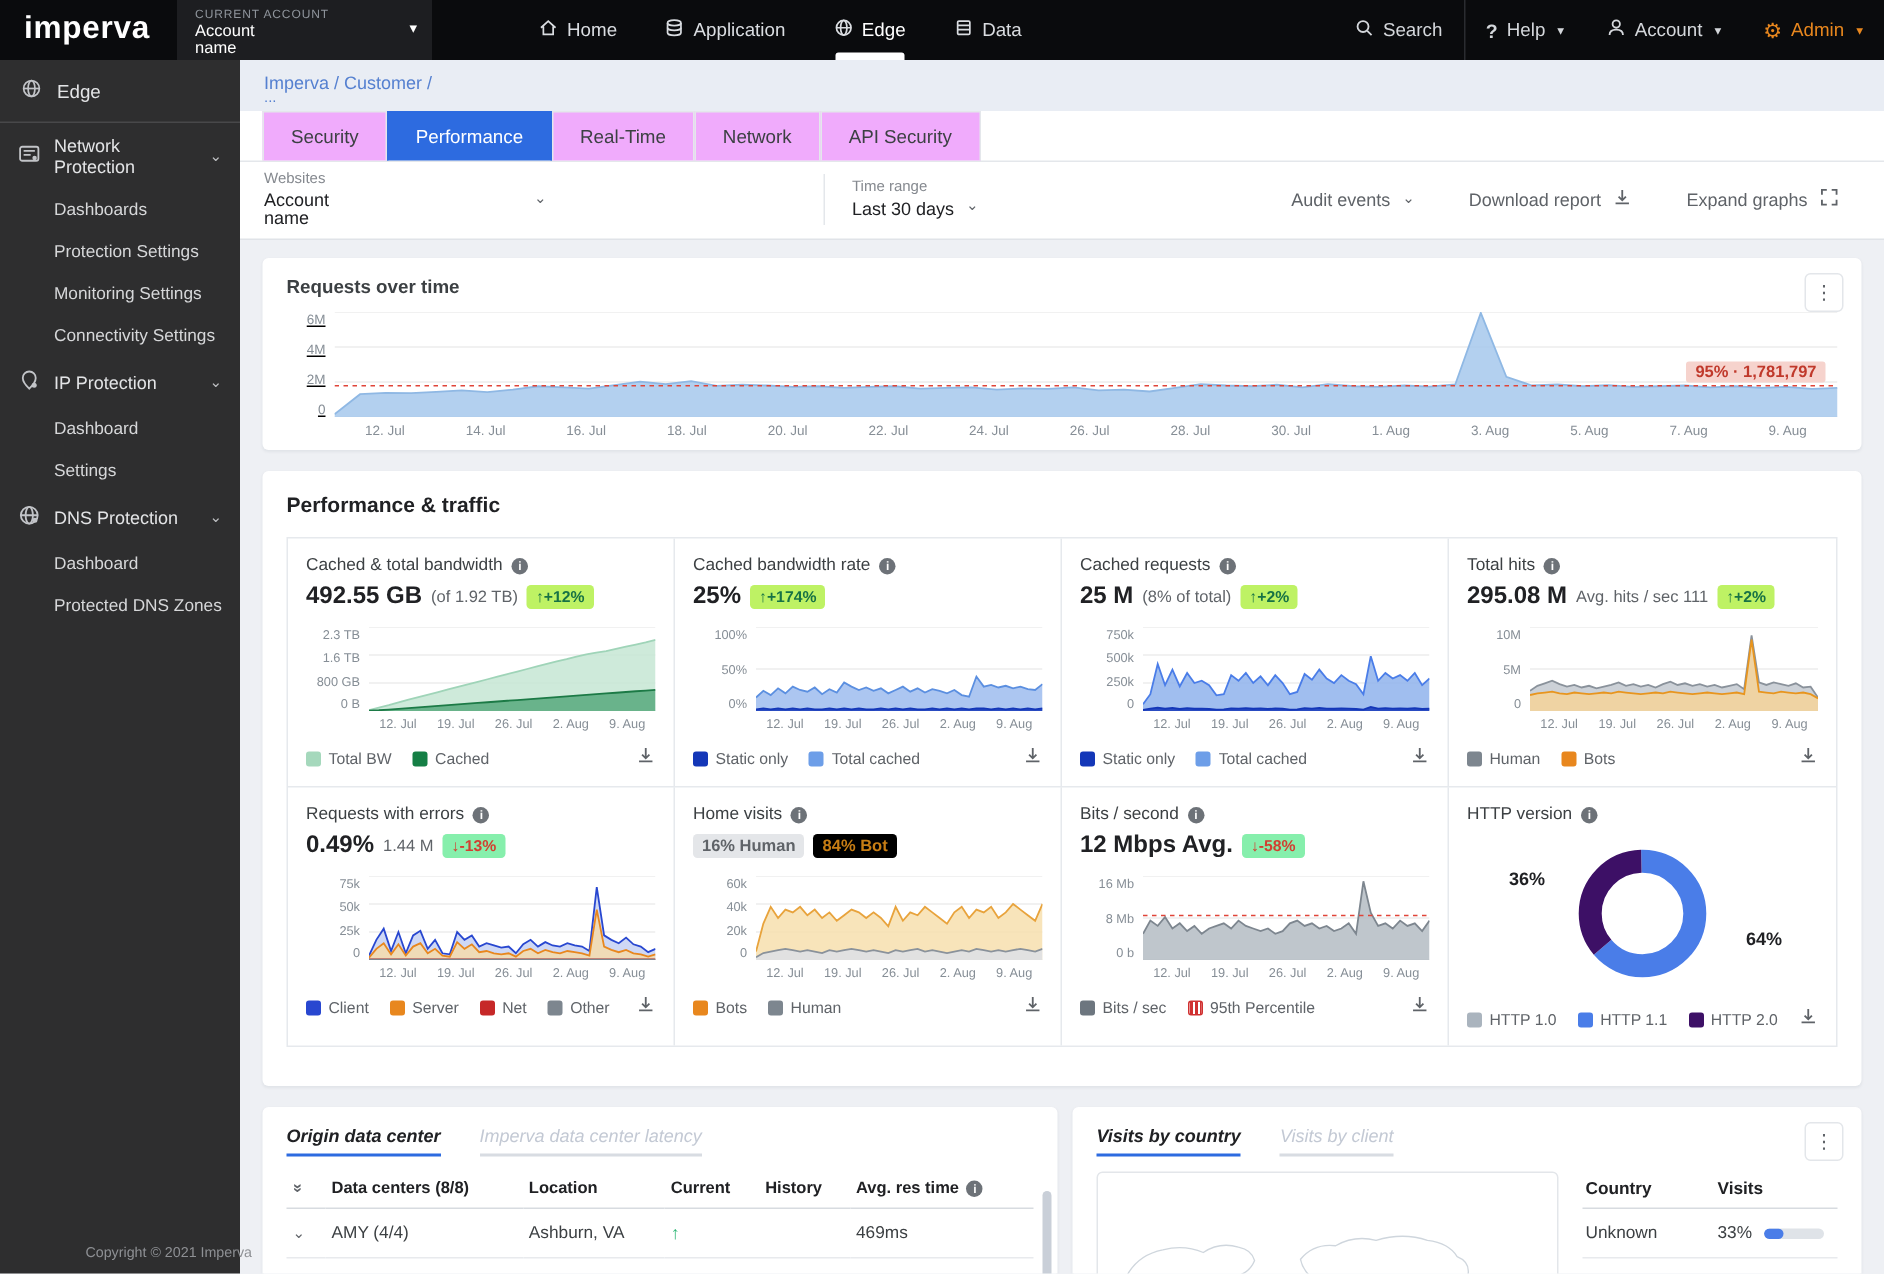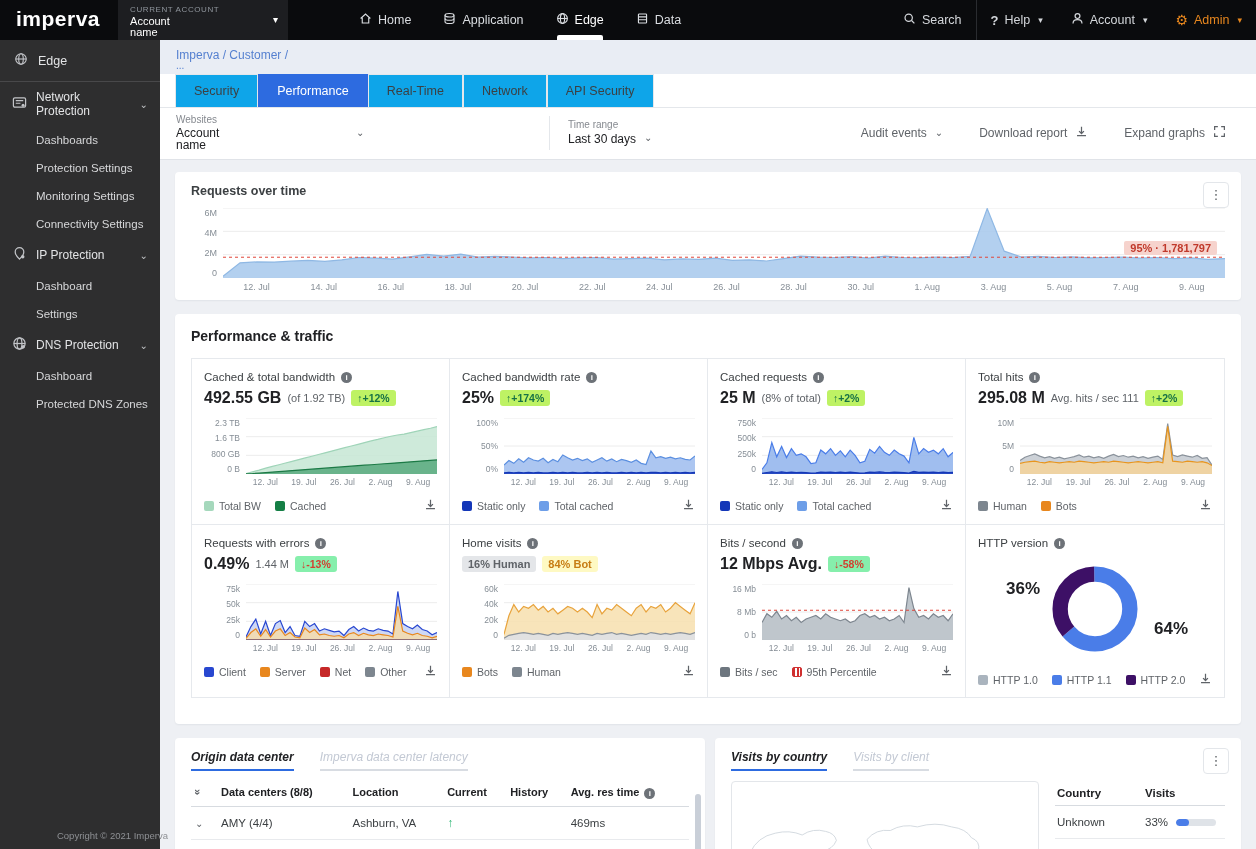--- a/index.html
+++ b/index.html
@@ -33,21 +33,21 @@
   .sb-item { padding:8px 12px 8px 36px; font-size:11.5px; color:#d6d7d9; cursor:pointer; }
   .sb-copy { position:absolute; bottom:8px; left:8px; width:100%; text-align:right; color:#8e9094; font-size:9.5px; }
   .sb-icon svg { stroke:#c2c4c8; }
 
   
   .main { position:absolute; top:40px; left:160px; width:1096px; height:809px; background:#eef0f4; overflow:hidden; }
   .crumbbar { background:#e9edf4; padding:8px 16px 4px; }
   .crumb { color:#5580d0; font-size:12px; }
   .crumb2 { color:#5580d0; font-size:10px; line-height:8px; }
   .tabsrow { background:#fff; display:flex; padding:0 0 0 15px; border-bottom:1px solid #e4e7eb; }
-  .tab { font-size:12.5px; color:#3c4043; padding:9px 18px; border:1px solid #e4e7eb; border-bottom:none; background:#0ea5e9; cursor:pointer; }
+  .tab { font-size:12.5px; color:#3c4043; padding:9px 18px; border:1px solid #e4e7eb; border-bottom:none; background:#f0abfc; cursor:pointer; }
   .tab.active { background:#2d6be0; color:#fff; border-color:#2d6be0; }
   .filterbar { background:#fff; display:flex; align-items:center; padding:6px 16px 8px; border-bottom:1px solid #e0e3e8; }
   .f-label { color:#85898f; font-size:10px; }
   .f-value { color:#202124; font-size:12px; margin-top:2px; display:flex; }
   .f-web { width:355px; }
   .f-web .f-value span.txt { width:70px; line-height:12px; }
   .f-web .caret { margin-left:110px; }
   .f-divider { width:1px; height:34px; background:#e4e7eb; margin:0 18px; }
   .f-time .f-value { gap:8px; }
   .caret { color:#5f6368; font-size:10px; }
@@ -56,21 +56,21 @@
   .f-btn svg { stroke:#5f6368; }
 
   .content { padding:12px 15px; }
 
   .card { background:#fff; border-radius:4px; box-shadow:0 1px 2px rgba(20,30,50,.06); }
 
   
   .req-card { padding:12px 16px 8px; position:relative; }
   .card-title { font-size:12.5px; font-weight:bold; color:#3c4043; }
   .kebab-btn { position:absolute; top:10px; right:12px; width:26px; height:26px; border:1px solid #e3e6ea; border-radius:4px; color:#5f6368; font-size:13px; text-align:center; line-height:24px; cursor:pointer; background:#fff; }
-  .big-chart-row { display:flex; margin-top:10px; }
+  .big-chart-row { display:flex; margin-top:10px;text-decoration:underline; }
   .ylabels-big { width:32px; display:flex; flex-direction:column; justify-content:space-between; text-align:right; padding-right:6px; font-size:9px; color:#868e96; }
   .big-plot { flex:1; height:70px; position:relative; }
   .plot-svg { width:100%; height:100%; display:block; }
   .thresh-badge { position:absolute; right:8px; top:33px; background:#f6d3cd; color:#c0392b; font-size:11px; font-weight:bold; padding:1px 6px; border-radius:2px; }
   .xlabels-big { display:flex; justify-content:space-around; margin-left:32px; font-size:9px; color:#868e96; padding-top:4px; }
 
   
   .perf-panel { margin-top:14px; padding:14px 16px 26px; }
   .perf-title { font-size:14px; font-weight:bold; color:#202124; margin-bottom:14px; }
   .cards-grid { display:grid; grid-template-columns:repeat(4,1fr); border:1px solid #e6e9ed; }
@@ -80,35 +80,35 @@
   .mc-titlerow { display:flex; align-items:center; gap:6px; }
   .mc-title { font-size:11.5px; color:#3c4043; }
   .info-icon { width:11px; height:11px; border-radius:50%; background:#6d7278; color:#fff; font-size:8px; line-height:11px; text-align:center; font-weight:bold; cursor:pointer; flex:none; }
   .mc-valuerow { display:flex; align-items:center; gap:6px; margin-top:5px; min-height:20px; }
   .mc-value { font-size:16px; font-weight:bold; color:#202124; }
   .mc-suffix { font-size:11px; color:#5f6368; }
   .badge { font-size:10.5px; font-weight:bold; padding:2px 6px; border-radius:3px; white-space:nowrap; }
   .badge-up { background:#bef264; color:#177245; }
   .badge-down { background:#86efac; color:#d23f31; }
   .badge-neutral { background:#e4e6e9; color:#5f6368; font-size:11px; }
-  .badge-bot { background:#fef9c3; color:#c77d14; font-size:11px; }
+  .badge-bot { background:#000000; color:#c77d14; font-size:11px; }
   .mc-chartrow { display:flex; margin-top:10px; }
   .mc-ylabels { width:42px; display:flex; flex-direction:column; justify-content:space-between; align-items:flex-end; padding-right:6px; font-size:8.5px; color:#868e96; }
   .mc-plot { flex:1; height:56px; position:relative; }
   .mc-xlabels { display:flex; justify-content:space-around; margin-left:42px; font-size:8.5px; color:#868e96; padding-top:3px; }
   .mc-footer { display:flex; align-items:center; margin-top:10px; }
   .mc-legend { display:flex; gap:14px; flex-wrap:wrap; }
   .legend-item { display:flex; align-items:center; gap:5px; font-size:10.5px; color:#5f6368; }
   .legend-swatch { width:10px; height:10px; border-radius:2px; flex:none; }
   .legend-swatch.striped { background:repeating-linear-gradient(90deg,#d03030 0 2px,#fff 2px 3.5px); border:1px solid #d03030; }
   .dl-icon { margin-left:auto; cursor:pointer; }
   .dl-icon svg { stroke:#5f6368; }
   .donut-wrap { position:relative; height:104px; margin-top:8px; }
   .donut-svg { position:absolute; left:50%; top:50%; transform:translate(-50%,-50%); width:92px; height:92px; }
-  .donut-callout { position:absolute; font-size:17px; font-weight:bold; color:#202124; }
+  .donut-callout { position:absolute; font-size:12px; font-weight:bold; color:#202124; }
   .donut-callout.left { left:28px; top:22px; }
   .donut-callout.right { right:24px; top:62px; }
 
   
   .bottom-row { display:flex; gap:10px; margin-top:14px; }
   .bot-card { padding:12px 16px; position:relative; height:160px; overflow:hidden; }
   .bot-left { width:530px; flex:none; }
   .bot-right { flex:1; }
   .subtabs { display:flex; gap:26px;font-style:italic; }
   .subtab { font-size:12px; padding-bottom:5px; cursor:pointer; }

